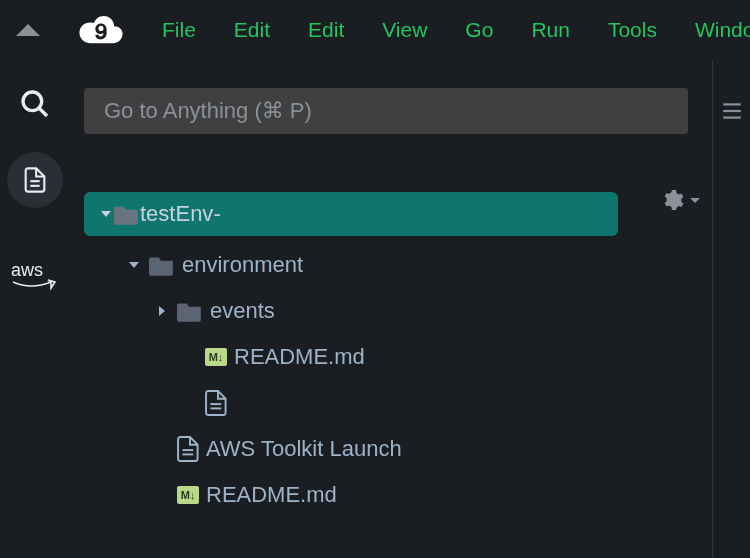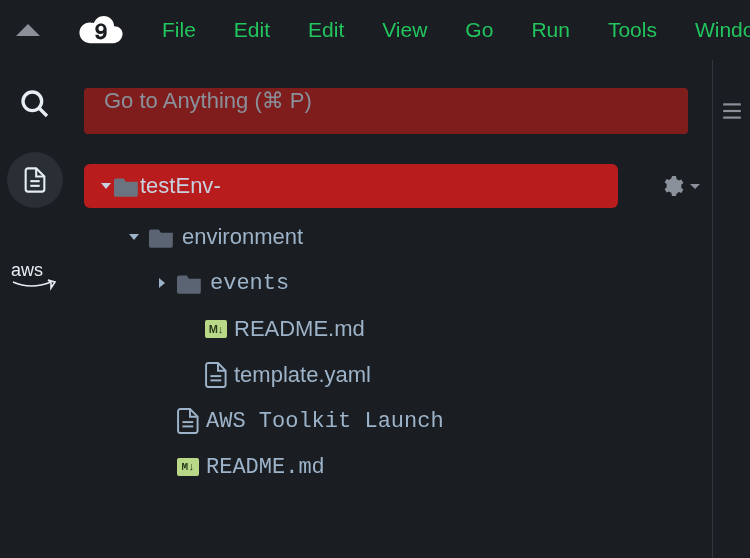--- a/index.html
+++ b/index.html
@@ -83,24 +83,25 @@
     .aws-text svg {
       width: 48px;
       height: 32px;
     }
     .explorer-panel {
       flex: 1;
       padding-top: 28px;
       padding-right: 20px;
     }
     .goto-bar {
-      background: #7f1d1d;
+      background: #404040;
       height: 46px;
       border-radius: 4px;
       display: flex;
+      align-items: center;
       padding: 0 20px;
       margin-left: 14px;
       margin-right: 4px;
     }
     .goto-bar-text {
       color: #8a919a;
       font-size: 22px;
     }
     .tree-header {
       display: flex;
@@ -120,28 +121,29 @@
       height: 24px;
     }
     .gear-caret {
       width: 0;
       height: 0;
       border-left: 5px solid transparent;
       border-right: 5px solid transparent;
       border-top: 5px solid #8a919a;
     }
     .root-row {
-      background: #b91c1c;
+      background: #0f766e;
       border-radius: 6px;
       height: 44px;
       display: flex;
       align-items: center;
       padding: 0 14px;
       flex: 1;
       margin-right: 42px;
+      margin-top: 28px;
     }
     .chevron {
       display: inline-flex;
       align-items: center;
       justify-content: center;
       width: 16px;
     }
     .chevron.down svg {
       transform: rotate(0deg);
     }
@@ -170,21 +172,21 @@
       align-items: center;
       height: 46px;
       gap: 7px;
       cursor: pointer;
     }
     .tree-row .label {
       color: #9db3c9;
       font-size: 22px;
     }
     .indent-1 { padding-left: 42px; }
-    .indent-2 { padding-left: 70px; font-family: Liberation Mono, monospace; }
+    .indent-2 { padding-left: 70px; }
     .indent-2b { padding-left: 98px; }
     .file-icon {
       width: 22px;
       height: 26px;
       display: inline-flex;
     }
     .md-badge {
       background: #b9d989;
       color: #2a3a1a;
       font-weight: bold;
@@ -325,21 +327,20 @@
       <div class="tree-row indent-2b">
         <span class="spacer-chev"></span>
         <span class="file-icon">
             <svg viewBox="0 0 20 24" fill="none" stroke="#9db3c9" stroke-width="1.8">
               <path d="M12 1H3a2 2 0 0 0-2 2v18a2 2 0 0 0 2 2h14a2 2 0 0 0 2-2V8z"></path>
               <path d="M12 1v7h7"></path>
               <line x1="5" y1="13" x2="15" y2="13"></line>
               <line x1="5" y1="17" x2="15" y2="17"></line>
             </svg>
           </span>
-        <span class="label">template.yaml</span>
       </div>
 
       <div class="tree-row indent-2">
         <span class="spacer-chev"></span>
         <span class="file-icon">
             <svg viewBox="0 0 20 24" fill="none" stroke="#9db3c9" stroke-width="1.8">
               <path d="M12 1H3a2 2 0 0 0-2 2v18a2 2 0 0 0 2 2h14a2 2 0 0 0 2-2V8z"></path>
               <path d="M12 1v7h7"></path>
               <line x1="5" y1="13" x2="15" y2="13"></line>
               <line x1="5" y1="17" x2="15" y2="17"></line>

